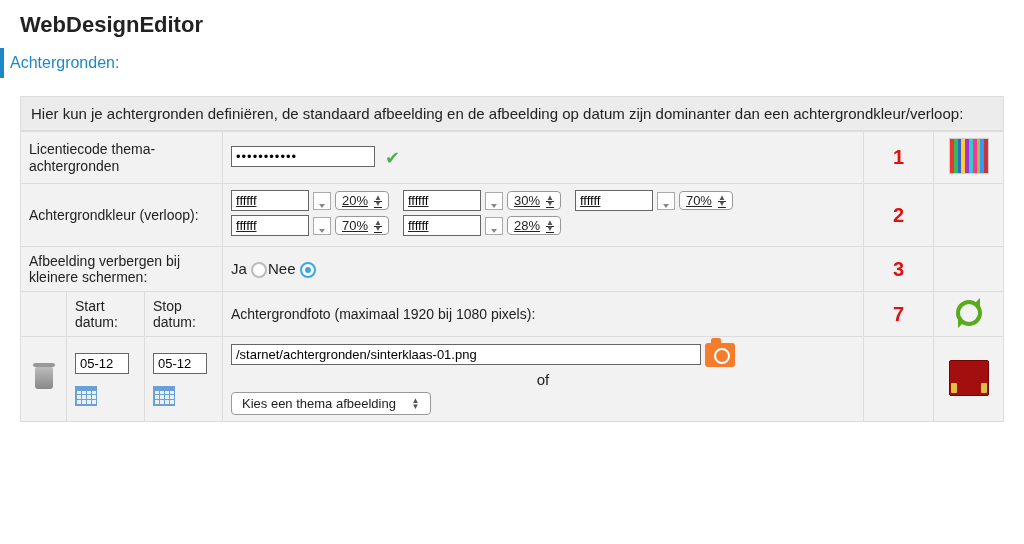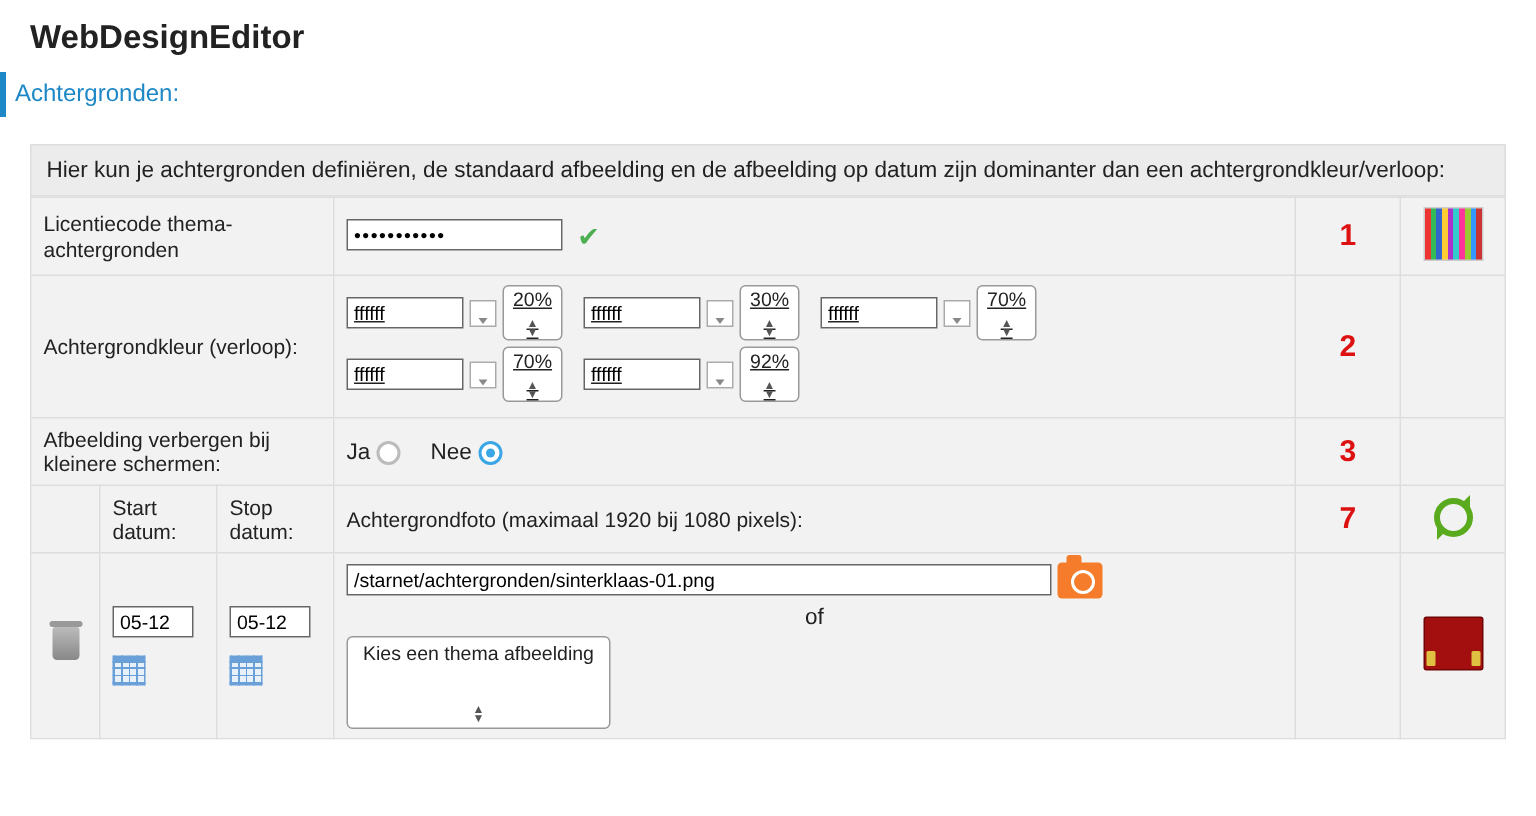--- a/index.html
+++ b/index.html
@@ -15,23 +15,23 @@
   table.cfg > tbody > tr > td.ico { width: 70px; text-align: center; }
   input[type=text], input.color, input.lic, input.path, input.date { font-family: inherit; font-size: 13px; padding: 2px 4px; border: 1px solid #666; background: #fff; }
   input.color { width: 78px; }
   input.lic { width: 144px; letter-spacing: 1px; }
   input.path { width: 470px; }
   input.date { width: 54px; }
   .grad-row { display: flex; gap: 14px; margin-bottom: 4px; }
   .grad-cell { display: flex; align-items: center; gap: 4px; text-decoration: underline; }
   .swatch { width: 18px; height: 18px; border: 1px solid #aaa; background: #fff; position: relative; }
   .swatch::after { content: ""; position: absolute; bottom: 1px; left: 50%; transform: translateX(-50%); width: 0; height: 0; border-left: 3px solid transparent; border-right: 3px solid transparent; border-top: 4px solid #888; }
-  .sel { display: inline-flex; align-items: center; border: 1px solid #999; border-radius: 4px; background: #fff; padding: 1px 6px; font-size: 13px; gap: 6px; flex-direction: column; }
+  .sel { display: inline-flex; align-items: center; border: 1px solid #999; border-radius: 4px; background: #fff; padding: 1px 6px; font-size: 13px; gap: 6px; }
   .spin { display: inline-flex; flex-direction: column; line-height: 6px; font-size: 8px; color: #555; }
-  .radio-row { display: flex; align-items: center; gap: 20px; font-size: 15px; }
+  .radio-row { display: flex; align-items: center; gap: 1px; font-size: 15px; }
   .rad { display: inline-block; width: 16px; height: 16px; border-radius: 50%; border: 2px solid #bbb; background: #fff; vertical-align: middle; position: relative; }
   .rad.on { border-color: #3aa6e6; }
   .rad.on::after { content: ""; position: absolute; inset: 3px; background: #3aa6e6; border-radius: 50%; }
   .cam { display: inline-block; width: 30px; height: 24px; background: #f57c2a; border-radius: 3px; position: relative; vertical-align: middle; }
   .cam::before { content: ""; position: absolute; top: -5px; left: 6px; width: 10px; height: 6px; background: #f57c2a; border-radius: 2px 2px 0 0; }
   .cam::after { content: ""; position: absolute; top: 5px; left: 9px; width: 12px; height: 12px; border: 2px solid #fff; border-radius: 50%; }
   .check { color: #4caf50; font-size: 18px; vertical-align: middle; margin-left: 6px; }
   .palette { width: 40px; height: 36px; display: inline-block; background:
     linear-gradient(90deg,#e33 0 10%,#3b5 10% 20%,#36c 20% 30%,#fc3 30% 40%,#a3c 40% 50%,#3cc 50% 60%,#f39 60% 70%,#9c3 70% 80%,#39f 80% 90%,#c33 90% 100%);
     background-size: 100% 6px; background-repeat: repeat-y; border: 1px solid #ccc; }
@@ -109,21 +109,21 @@
               <span class="swatch"></span>
               <span class="sel">
                   <span>70%</span>
                   <span class="spin">▲<br>▼</span>
                 </span>
             </div>
             <div class="grad-cell">
               <input class="color" value="ffffff" style="">
               <span class="swatch"></span>
               <span class="sel">
-                  <span>92%</span>
+                  <span>28%</span>
                   <span class="spin">▲<br>▼</span>
                 </span>
             </div>
           </div>
         </td>
         <td class="num">2</td>
         <td class="ico"></td>
       </tr>
 
       <tr>

